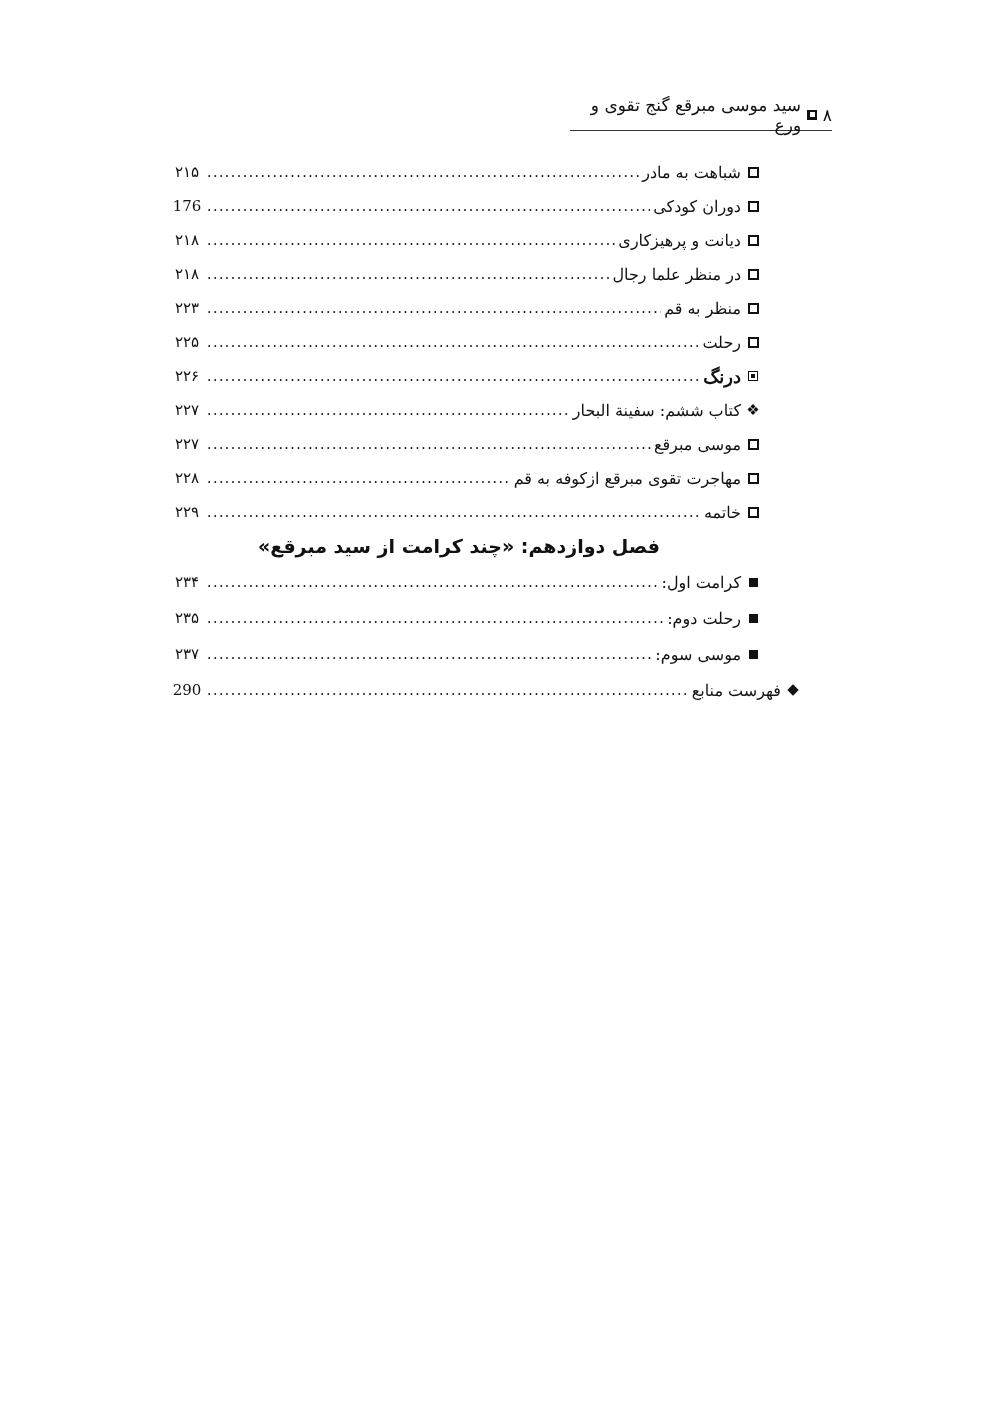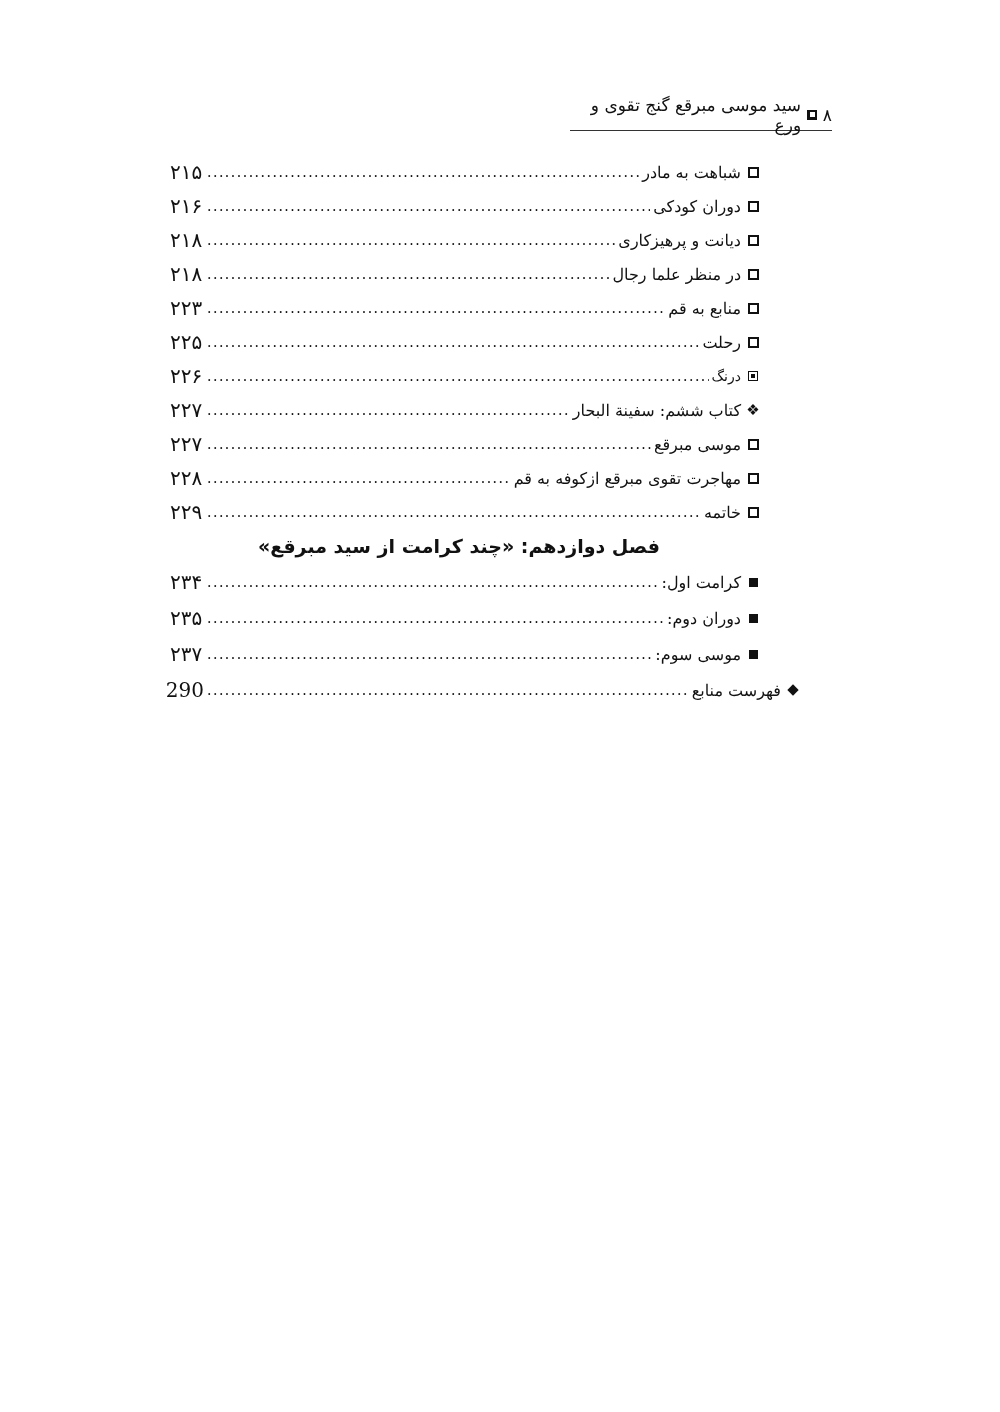--- a/index.html
+++ b/index.html
@@ -5,28 +5,28 @@
   html, body { margin:0; padding:0; background:#ffffff; }
   body { width:1000px; height:1412px; position:relative; font-family:"DejaVu Serif", serif; color:#111; overflow:hidden; }
   .header { position:absolute; top:100px; left:570px; width:262px; height:30px; border-bottom:1px solid #333; direction:rtl; display:flex; align-items:center; gap:6px; font-size:17px; }
   .header .pg { font-size:17px; }
   .hbox { display:inline-block; width:10px; height:10px; border:2px solid #111; border-top-width:2px; box-sizing:border-box; border-bottom-width:3px; border-left-width:3px; }
   .toc { position:absolute; left:170px; width:630px; direction:rtl; }
   .row { position:absolute; left:0; width:590px; height:26px; display:flex; align-items:center; direction:rtl; font-size:16px; }
   .row .marker { display:inline-flex; align-items:center; justify-content:center; width:14px; margin-left:5px; flex:none; }
   .row .title { white-space:nowrap; flex:none;text-align:center; }
   .row .leader { flex:1; overflow:hidden; white-space:nowrap; letter-spacing:1.5px; margin:0 3px; font-size:14px; line-height:14px; color:#111; direction:ltr; text-align:right; }
-  .row .page { flex:none; width:34px; text-align:left; font-size:20px; }
+  .row .page { flex:none; width:34px; text-align:center; font-size:15px; }
   .box { width:11px; height:11px; border:2px solid #111; box-sizing:border-box; }
   .boxdot { width:10px; height:10px; border:1px solid #111; box-sizing:border-box; position:relative; }
   .boxdot::after { content:""; position:absolute; left:2px; top:2px; width:4px; height:4px; background:#111; }
   .square { width:9px; height:9px; background:#111; }
   .diamond { width:8px; height:8px; background:#111; transform:rotate(45deg); }
   .clover { font-size:15px; line-height:15px; }
-  .bold { font-weight:normal; font-size:14px; }
+  .bold { font-weight:bold; font-size:18px; }
   .chapter { position:absolute; top:535px; left:300px; width:360px; text-align:center; direction:rtl; font-weight:bold; font-size:19px; font-family:"DejaVu Sans", sans-serif; white-space:nowrap; }
 </style>
 </head>
 <body>
 
 <div class="header">
   <span class="pg">۸</span>
   <span class="hbox"></span>
   <span>سید موسی مبرقع گنج تقوی و ورع</span>
 </div>
@@ -40,21 +40,21 @@
     <span class="title">شباهت به مادر</span>
     <span class="leader">....................................................................................................................</span>
     <span class="page">۲۱۵</span>
   </div>
   <div class="row" style="top:193px">
     <span class="marker">
         <span class="box"></span>
       </span>
     <span class="title">دوران کودکی</span>
     <span class="leader">....................................................................................................................</span>
-    <span class="page">۲۱۶</span>
+    <span class="page">176</span>
   </div>
   <div class="row" style="top:227px">
     <span class="marker">
         <span class="box"></span>
       </span>
     <span class="title">دیانت و پرهیزکاری</span>
     <span class="leader">....................................................................................................................</span>
     <span class="page">۲۱۸</span>
   </div>
   <div class="row" style="top:261px">
@@ -62,21 +62,21 @@
         <span class="box"></span>
       </span>
     <span class="title">در منظر علما رجال</span>
     <span class="leader">....................................................................................................................</span>
     <span class="page">۲۱۸</span>
   </div>
   <div class="row" style="top:295px">
     <span class="marker">
         <span class="box"></span>
       </span>
-    <span class="title">منابع به قم</span>
+    <span class="title">منظر به قم</span>
     <span class="leader">....................................................................................................................</span>
     <span class="page">۲۲۳</span>
   </div>
   <div class="row" style="top:329px">
     <span class="marker">
         <span class="box"></span>
       </span>
     <span class="title">رحلت</span>
     <span class="leader">....................................................................................................................</span>
     <span class="page">۲۲۵</span>
@@ -125,21 +125,21 @@
         <span class="square"></span>
       </span>
     <span class="title">کرامت اول:</span>
     <span class="leader">....................................................................................................................</span>
     <span class="page">۲۳۴</span>
   </div>
   <div class="row" style="top:605px">
     <span class="marker">
         <span class="square"></span>
       </span>
-    <span class="title">دوران دوم:</span>
+    <span class="title">رحلت دوم:</span>
     <span class="leader">....................................................................................................................</span>
     <span class="page">۲۳۵</span>
   </div>
   <div class="row" style="top:641px">
     <span class="marker">
         <span class="square"></span>
       </span>
     <span class="title">موسی سوم:</span>
     <span class="leader">....................................................................................................................</span>
     <span class="page">۲۳۷</span>

